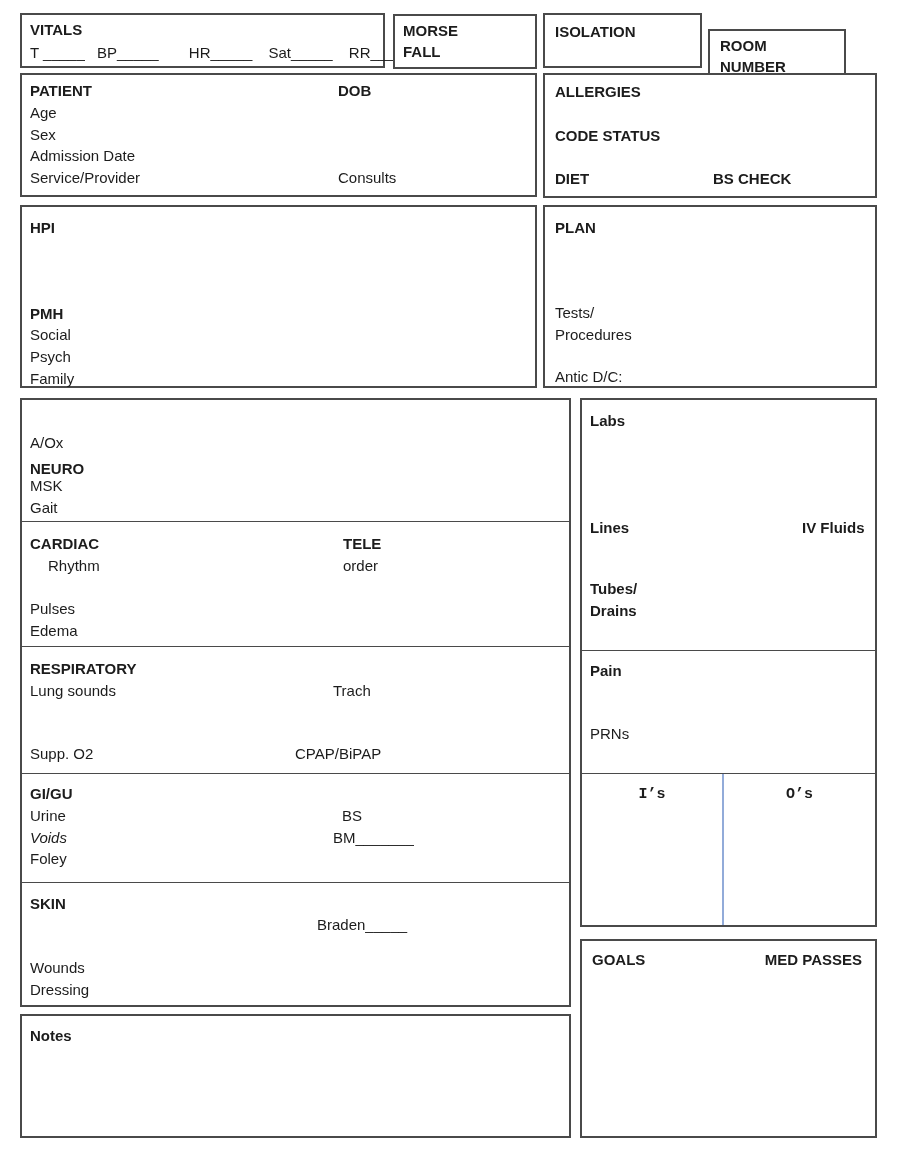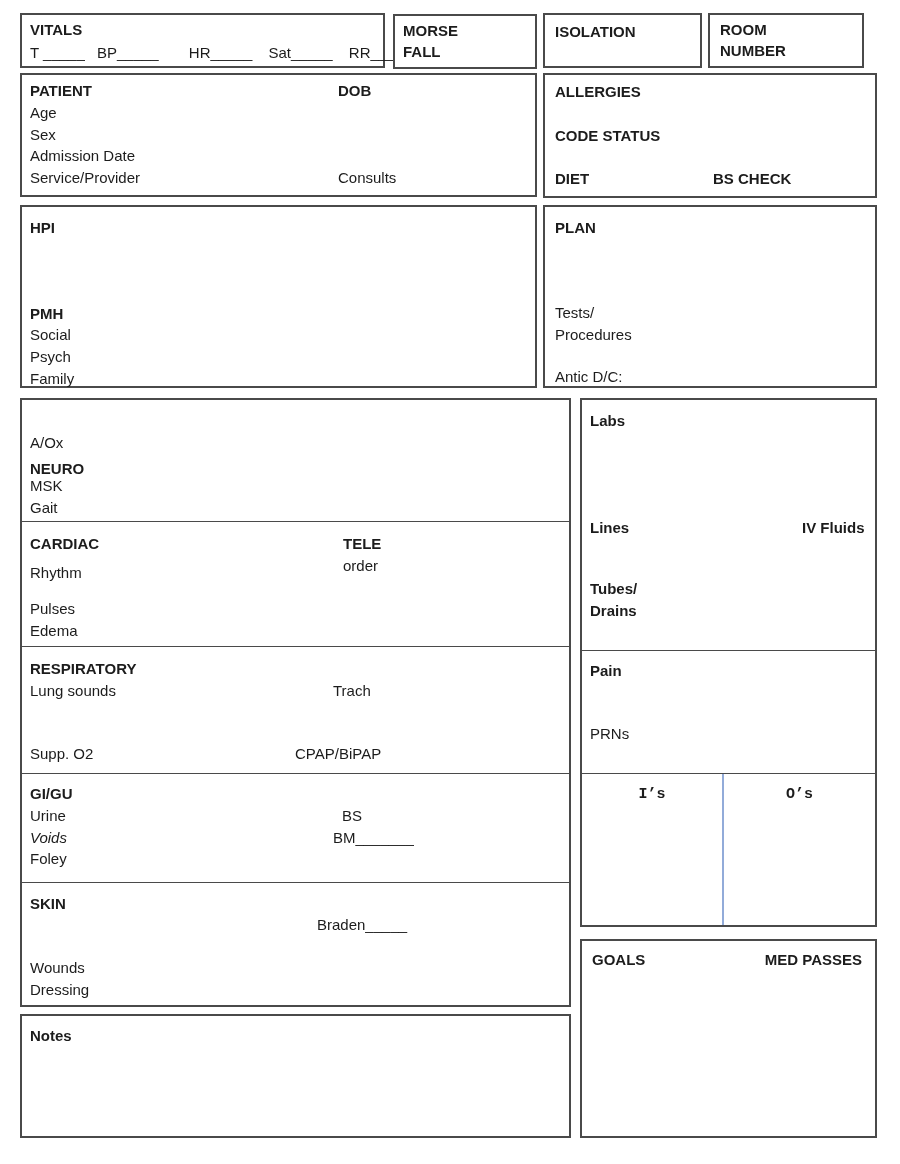--- a/index.html
+++ b/index.html
@@ -37,21 +37,21 @@
 
   <div class="box" style="left:393px;top:14px;width:144px;height:55px;">
     <div class="lbl b" style="left:8px;top:4px;">MORSE</div>
     <div class="lbl b" style="left:8px;top:25px;">FALL</div>
   </div>
 
   <div class="box" style="left:543px;top:13px;width:159px;height:55px;">
     <div class="lbl b" style="left:10px;top:6px;">ISOLATION</div>
   </div>
 
-  <div class="box" style="left:708px;top:13px;width:156px;height:55px;padding-left:9px;">
+  <div class="box" style="left:708px;top:29px;width:138px;height:55px;padding-left:9px;">
     <div class="lbl b" style="left:10px;top:4px;">ROOM</div>
     <div class="lbl b" style="left:10px;top:25px;">NUMBER</div>
   </div>
 
   <div class="box" style="left:20px;top:73px;width:517px;height:124px;">
     <div class="lbl b" style="left:8px;top:5px;">PATIENT</div>
     <div class="lbl b" style="left:316px;top:5px;">DOB</div>
     <div class="lbl" style="left:8px;top:27px;">Age</div>
     <div class="lbl" style="left:8px;top:49px;">Sex</div>
     <div class="lbl" style="left:8px;top:70px;">Admission Date</div>
@@ -86,21 +86,21 @@
     <div class="sec" style="height:121px;">
       <div class="lbl b" style="left:8px;top:10px;margin-top:48px;">NEURO</div>
       <div class="lbl" style="left:8px;top:32px;">A/Ox</div>
       <div class="lbl" style="left:8px;top:75px;">MSK</div>
       <div class="lbl" style="left:8px;top:97px;">Gait</div>
     </div>
 
     <div class="sec divided" style="height:125px;">
       <div class="lbl b" style="left:8px;top:11px;">CARDIAC</div>
       <div class="lbl b" style="left:321px;top:11px;">TELE</div>
-      <div class="lbl" style="left:8px;top:33px;margin-top:7px;">Rhythm</div>
+      <div class="lbl" style="left:26px;top:33px;">Rhythm</div>
       <div class="lbl" style="left:321px;top:33px;">order</div>
       <div class="lbl" style="left:8px;top:76px;">Pulses</div>
       <div class="lbl" style="left:8px;top:98px;">Edema</div>
     </div>
 
     <div class="sec divided" style="height:127px;text-align:center;">
       <div class="lbl b" style="left:8px;top:11px;">RESPIRATORY</div>
       <div class="lbl" style="left:8px;top:33px;">Lung sounds</div>
       <div class="lbl" style="left:311px;top:33px;">Trach</div>
       <div class="lbl" style="left:8px;top:96px;">Supp. O2</div>

